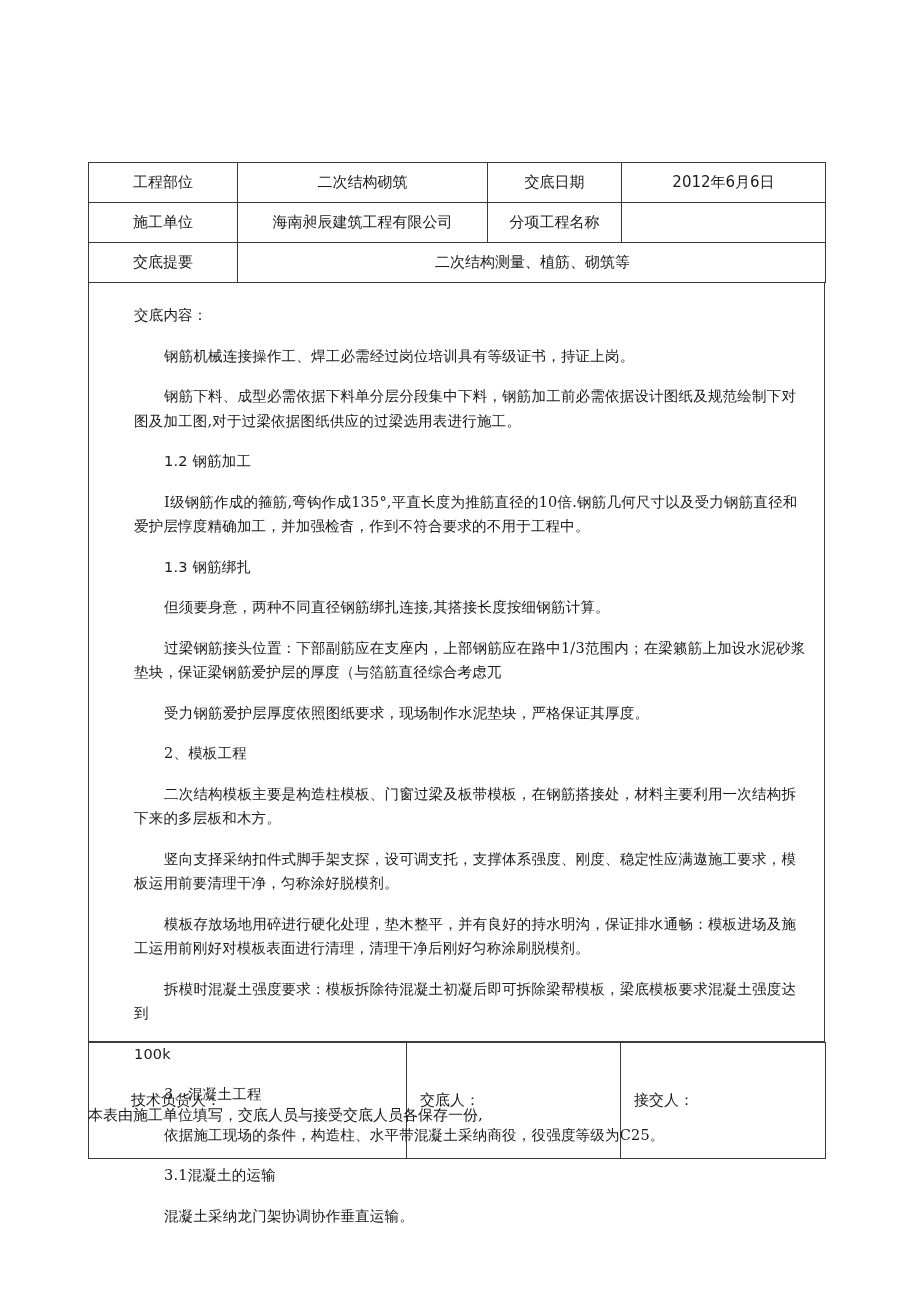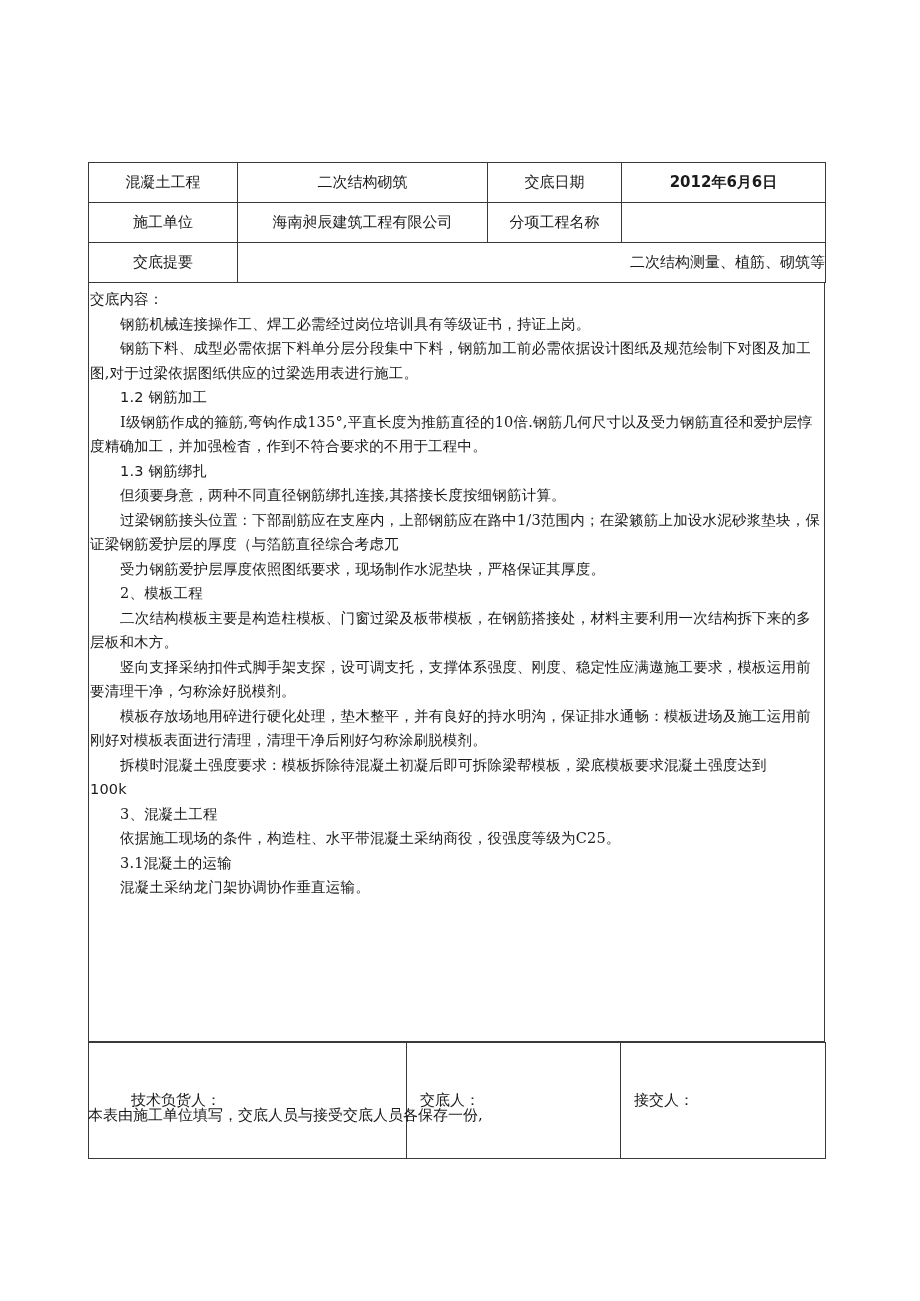--- a/index.html
+++ b/index.html
@@ -29,35 +29,36 @@
     table.hdr td {
       border: 1px solid #3a3a3a;
       height: 39px;
       padding: 0;
       font-size: 15px;
       vertical-align: middle;
       white-space: nowrap;
       overflow: hidden;
     }
     .c { text-align: center; }
-    .l { text-align: right; padding-left: 2px !important; }
-    .date { font-family: "DejaVu Sans", "Liberation Sans", sans-serif; font-size: 15px; font-weight: bold; }
+    .l { text-align: center; padding-left: 2px !important; }
+    .date { font-family: "DejaVu Sans", "Liberation Sans", sans-serif; font-size: 15px; }
 
     .content {
       border: 1px solid #3a3a3a;
       border-top: none;
       height: 759px;
       box-sizing: border-box;
       padding: 4px 0 0 1px;
       font-size: 14.5px;
       line-height: 24.5px;
     }
     .content p {
-      margin: 0;
+      margin: 16px;
       letter-spacing: 0.2px;
+      padding-left: 28px;
     }
     .content p.ind { text-indent: 30px; }
     .num { font-family: "DejaVu Sans", "Liberation Sans", sans-serif; }
 
     table.sign {
       border-collapse: collapse;
       width: 737px;
       table-layout: fixed;
     }
     table.sign td {
@@ -85,21 +86,21 @@
 
   <table class="hdr">
     <colgroup>
       <col style="width:149px">
       <col style="width:250px">
       <col style="width:134px">
       <col style="width:204px">
     </colgroup>
     <tbody>
         <tr>
-      <td class="c">混凝土工程</td>
+      <td class="c">工程部位</td>
       <td class="c">二次结构砌筑</td>
       <td class="c">交底日期</td>
       <td class="c date">2012年6月6日</td>
     </tr>
     <tr>
       <td class="c">施工单位</td>
       <td class="c">海南昶辰建筑工程有限公司</td>
       <td class="c">分项工程名称</td>
       <td class="c"></td>
     </tr>

